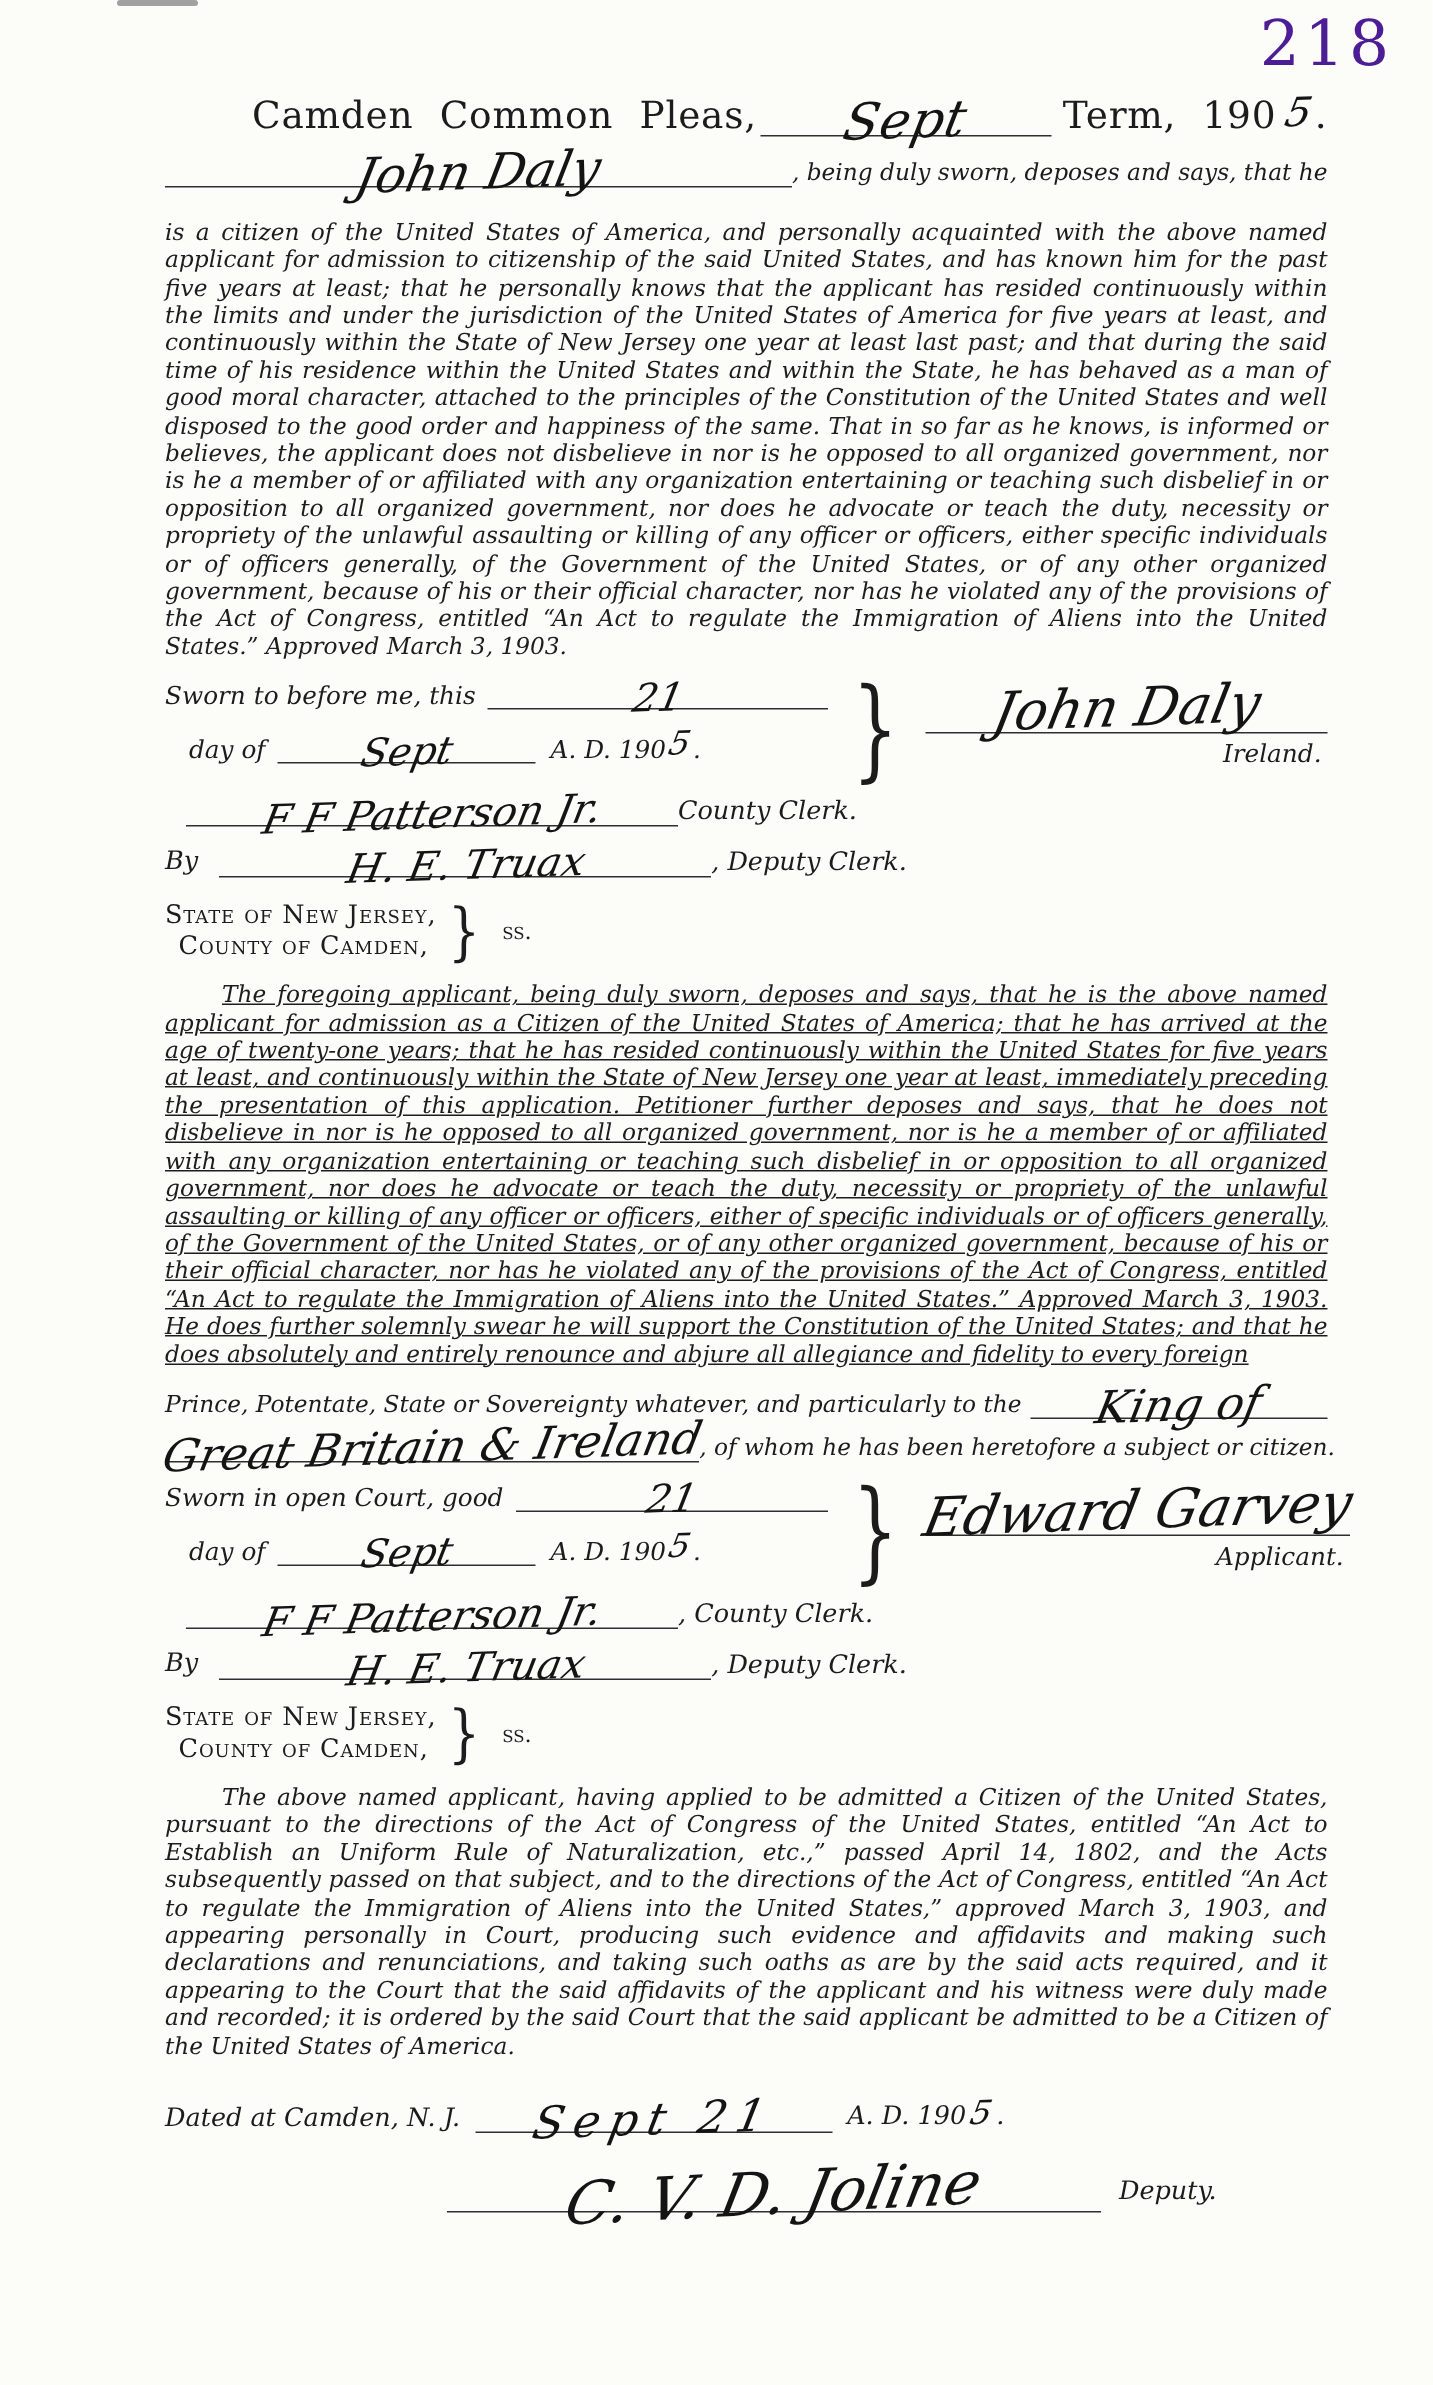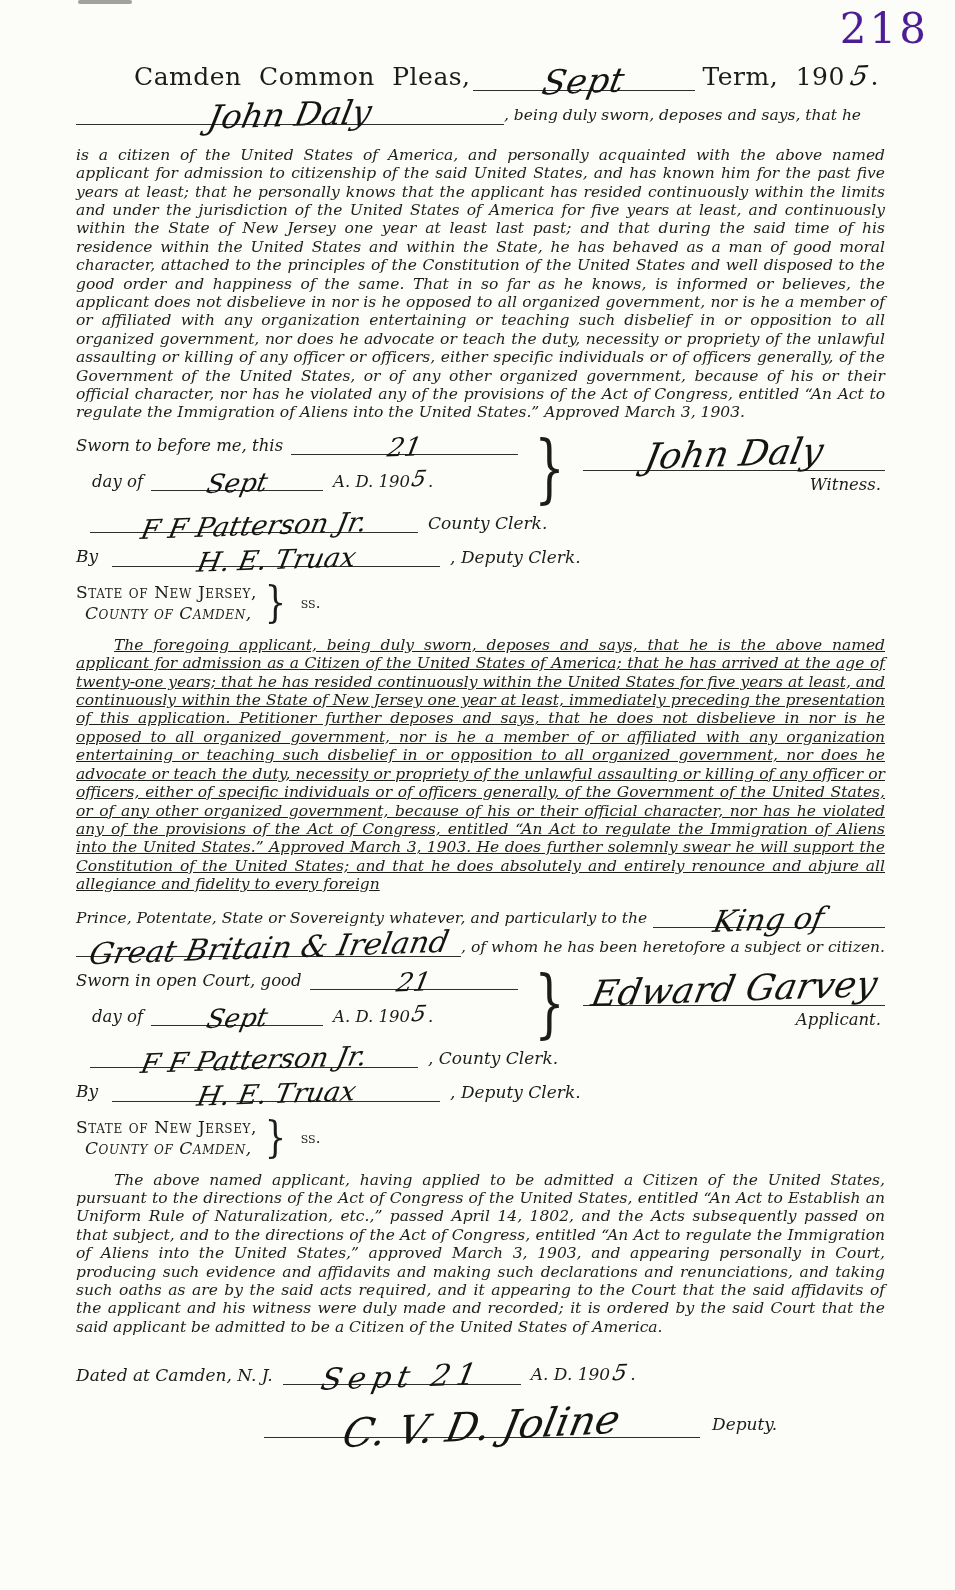--- a/index.html
+++ b/index.html
@@ -5,21 +5,21 @@
   * { margin:0; padding:0; box-sizing:border-box; }
   html,body { background:#ffffff; }
   .page {
     position:relative;
     width:955px; height:1590px;
     background:#fcfcf9;
     color:#1c1c1c;
     overflow:hidden;
     font-family:"DejaVu Serif", serif;
   }
-  .content { padding:0 70px 0 76px; }
+  .content { padding:0 70px 0 110px; }
 
   
   .roman  { font-family:"DejaVu Serif", serif; font-style:normal; }
   .para {
     font:italic 15.5px/18.4px "DejaVu Serif", serif;
     text-align:justify;
     color:#1d1d1d;
   }
   .indent { text-indent:38px; }
 
@@ -91,30 +91,30 @@
     transform:scaleX(.65);
   }
   .sworn-right { flex:1; display:flex; flex-direction:column; justify-content:center; }
   .sig-rule { border-bottom:1.5px solid #2e2e2e; text-align:center; }
   .sig-rule .hw { font-size:36px; line-height:.72; margin-bottom:-7px; }
   .sig-role { font:italic 16.5px "DejaVu Serif", serif; text-align:right; margin-top:4px; padding-right:4px; }
 
   .clerk-line { display:flex; align-items:flex-end; margin-top:13px; font:italic 17px "DejaVu Serif", serif; }
   .clerk-blank { width:328px; margin-left:14px; }
   .clerk-blank .hw { font-size:27px; }
-  .clerk-role { margin-left:10px; white-space:nowrap; }
+  .clerk-role { margin-left:0; white-space:nowrap; }
   .by-label { padding-bottom:1px; }
 
   
   .venue { display:flex; align-items:center; margin-top:15px; }
   .venue-lines div {
     font:17px "DejaVu Serif", serif;
     font-variant:small-caps; letter-spacing:.6px; line-height:21px;
   }
-  .venue-lines div:nth-child(2) { padding-left:9px;font-style:italic; }
+  .venue-lines div:nth-child(2) { padding-left:9px; }
   .venue-brace { font:200 42px/1 "DejaVu Serif", serif; margin-left:5px; transform:scaleX(.8); }
   .venue-ss { font:15px "DejaVu Serif", serif; font-variant:small-caps; margin-left:12px; }
 
   .p2 { margin-top:12px;text-decoration:underline; }
 
   
   .prince-line { display:flex; align-items:flex-end; margin-top:15px; }
   .prince-text { font:italic 15.5px "DejaVu Serif", serif; white-space:nowrap; padding-bottom:1px; }
   .prince-blank { flex:1; margin-left:6px; }
   .prince-blank .hw, .gb-blank .hw { font-size:30px; }
@@ -178,21 +178,21 @@
               <span class="hw">Sept</span>
             </span>
           <span class="yr">A. D. 190</span>
           <span class="hw yr-digit">5</span>
           <span>.</span>
         </div>
       </div>
       <div class="sworn-brace">}</div>
       <div class="sworn-right">
         <div class="sig-rule"><span class="hw">John Daly</span></div>
-        <div class="sig-role">Witness.</div>
+        <div class="sig-role">Ireland.</div>
       </div>
     </div>
 
     <div class="clerk-line">
       <span class="blank clerk-blank">
           <span class="hw">F F Patterson Jr.</span>
         </span>
       <span class="clerk-role">County Clerk.</span>
     </div>
     <div class="clerk-line">

